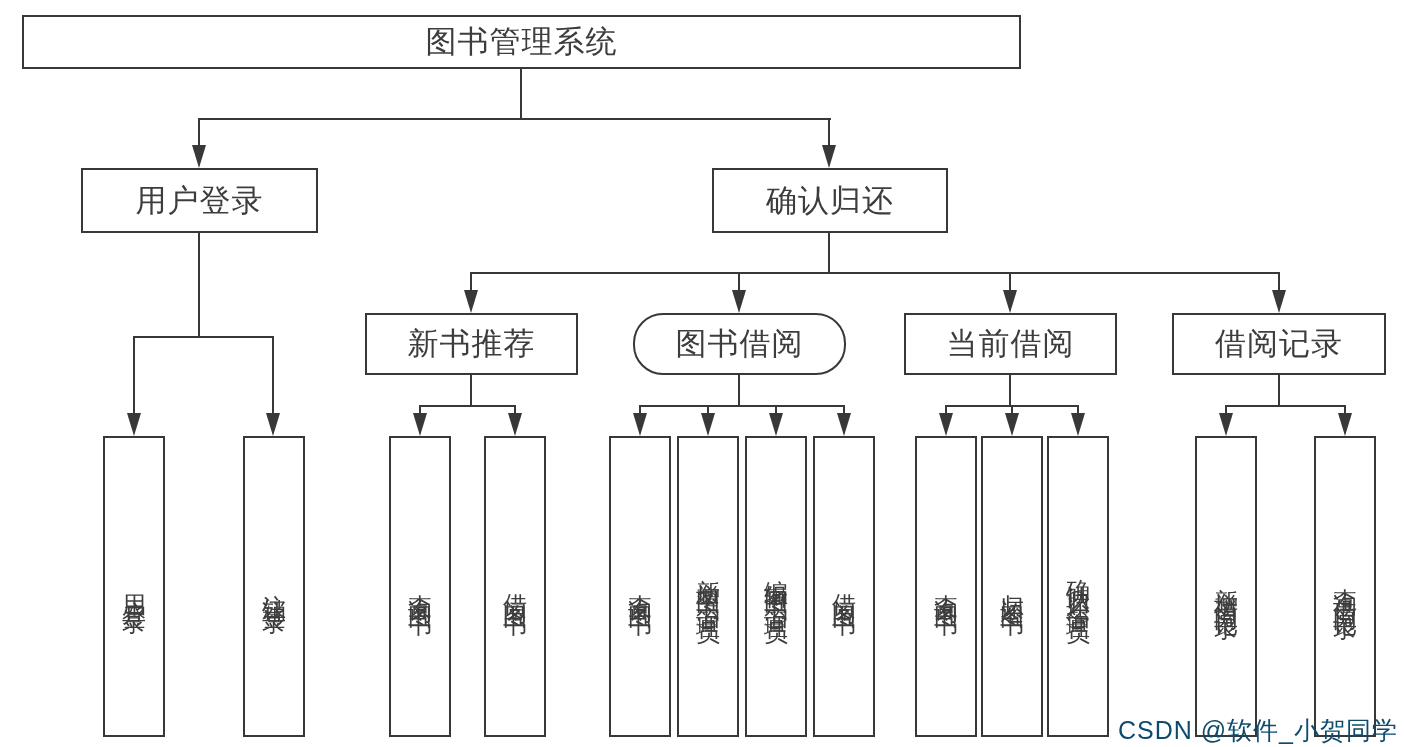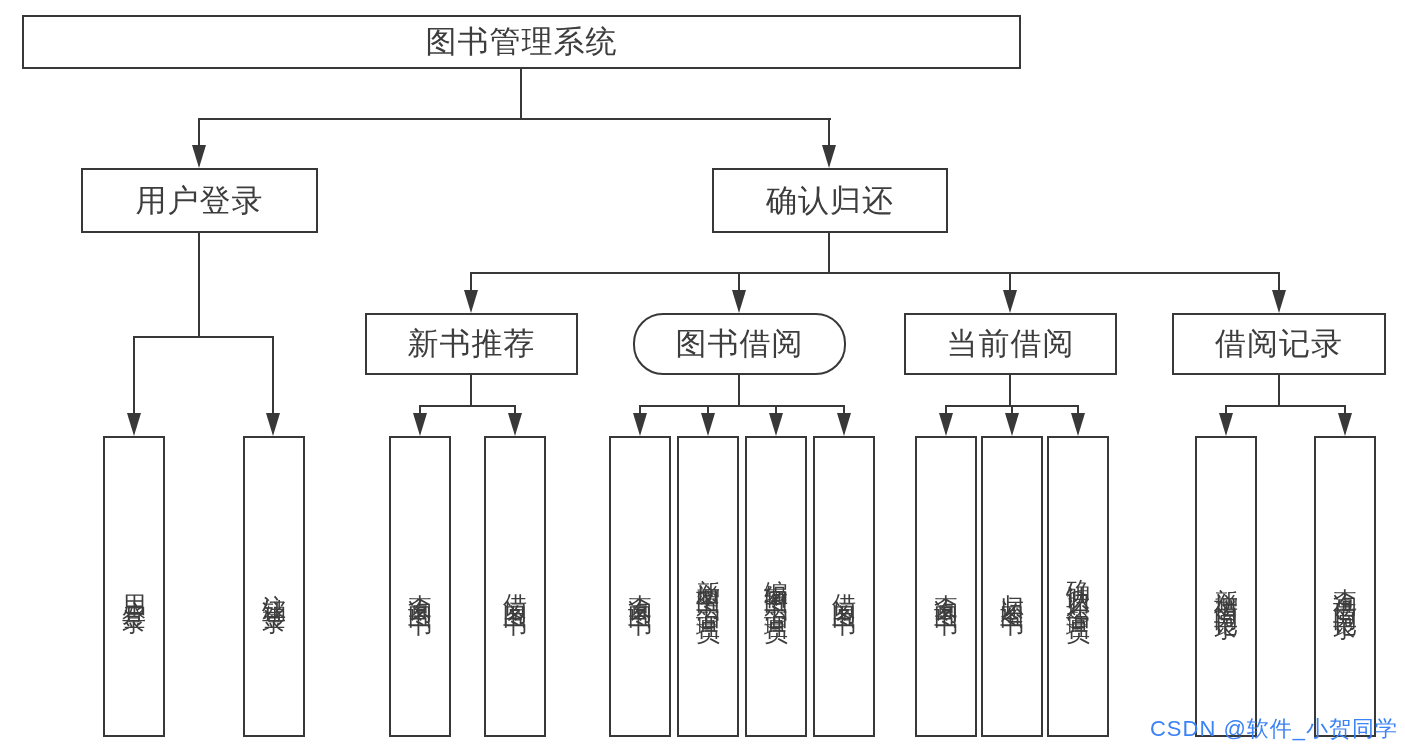--- a/index.html
+++ b/index.html
@@ -39,22 +39,22 @@
   .arrow{
     position:absolute;width:0;height:0;
     border-left:7px solid transparent;
     border-right:7px solid transparent;
     border-top:23px solid #383838;
     z-index:1;
   }
   .watermark{
     position:absolute;
     right:7px;top:714px;
-    font-size:22px;
-    color:#3b82f6;
+    font-size:25px;
+    color:#0c4a6e;
     letter-spacing:1px;
     z-index:5;
   }
 </style>
 </head>
 <body>
 
 <div id="canvas">
 
   <div class="box" style="left:22px;top:15px;width:999px;height:54px;">

